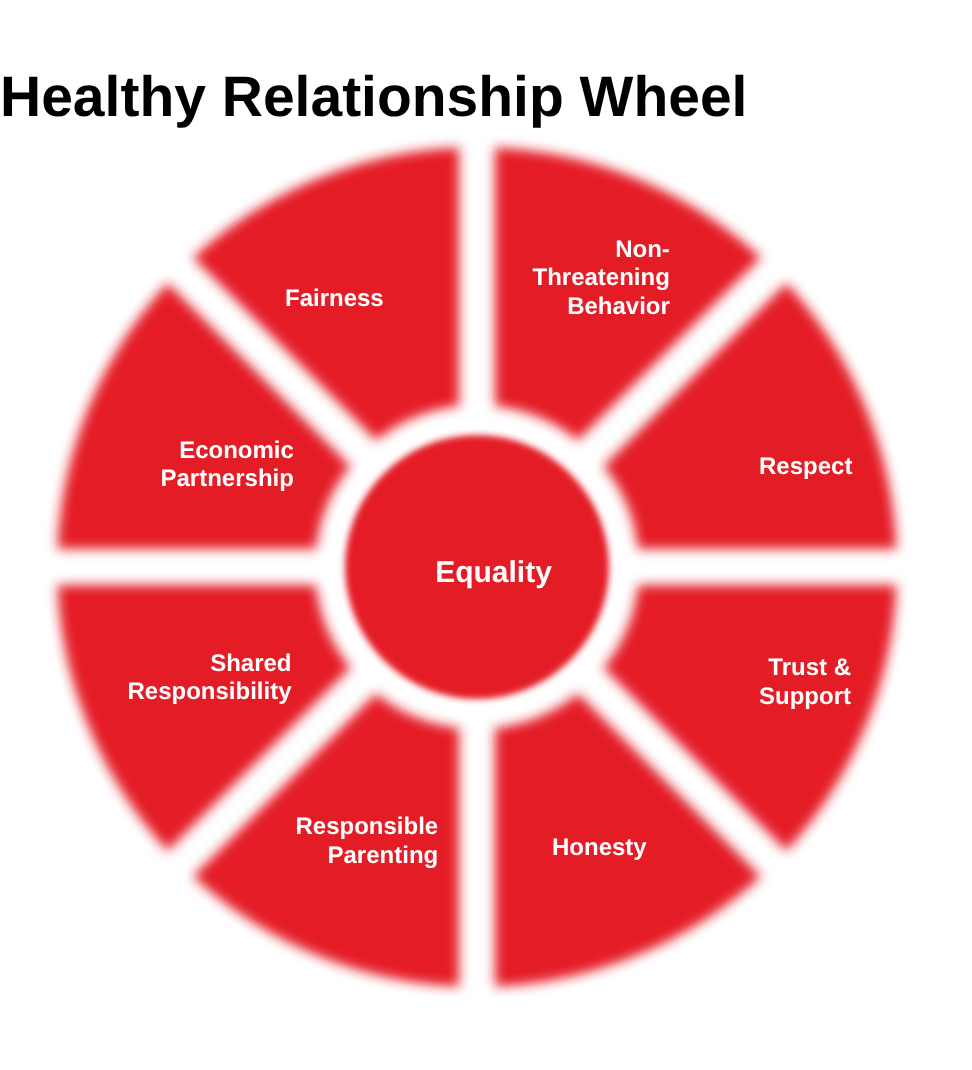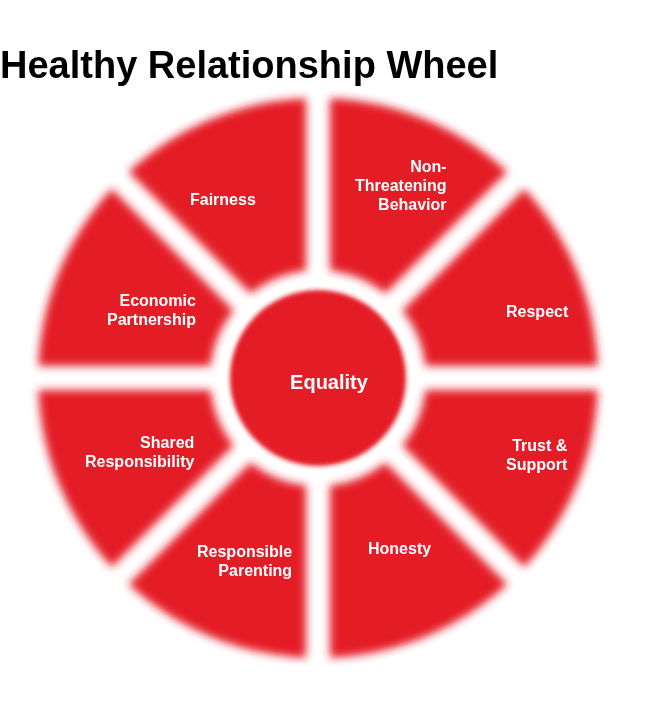--- a/index.html
+++ b/index.html
@@ -87,21 +87,21 @@
 
   <div class="seg-label" style="left:355px; top:157px;">Non-
 Threatening
 Behavior</div>
 
   <div class="seg-label" style="left:506px; top:302px;">Respect</div>
 
   <div class="seg-label" style="left:506px; top:436px;">Trust &amp;
 Support</div>
 
-  <div class="seg-label" style="left:368px; top:539px;">Honesty</div>
+  <div class="seg-label" style="left:368px; top:556px;">Honesty</div>
 
   <div class="seg-label" style="left:197px; top:542px;">Responsible
 Parenting</div>
 
   <div class="seg-label" style="left:85px; top:433px;">Shared
 Responsibility</div>
 
   <div class="seg-label" style="left:95px; top:291px;margin-left:12px;">Economic
 Partnership</div>
 

